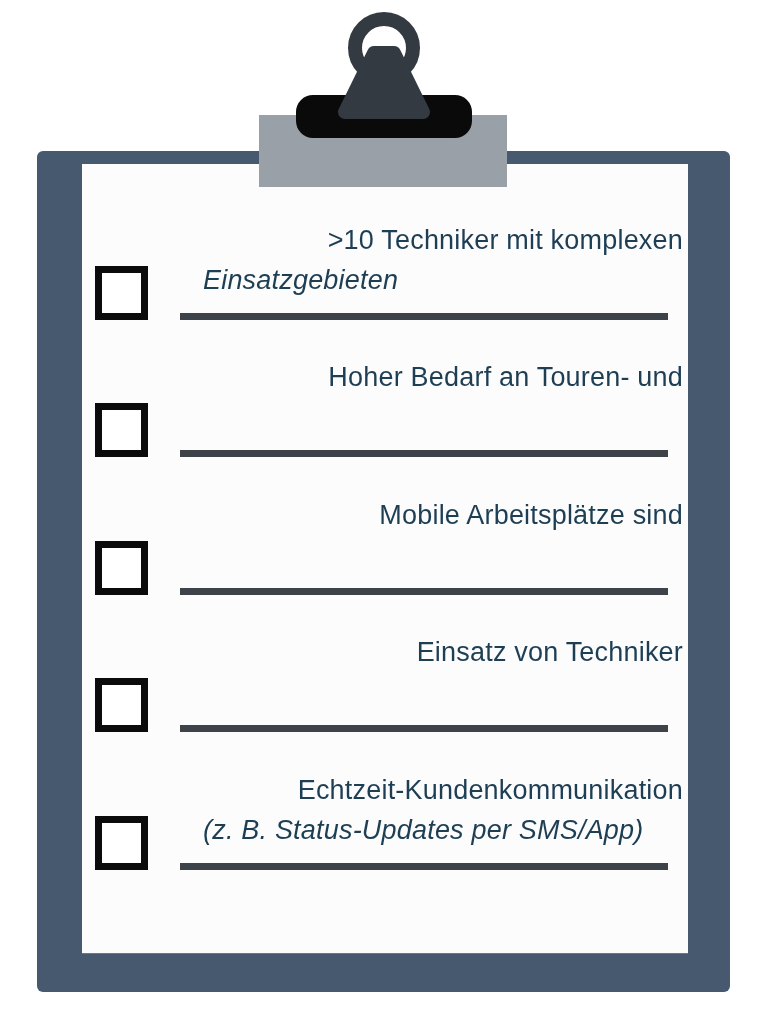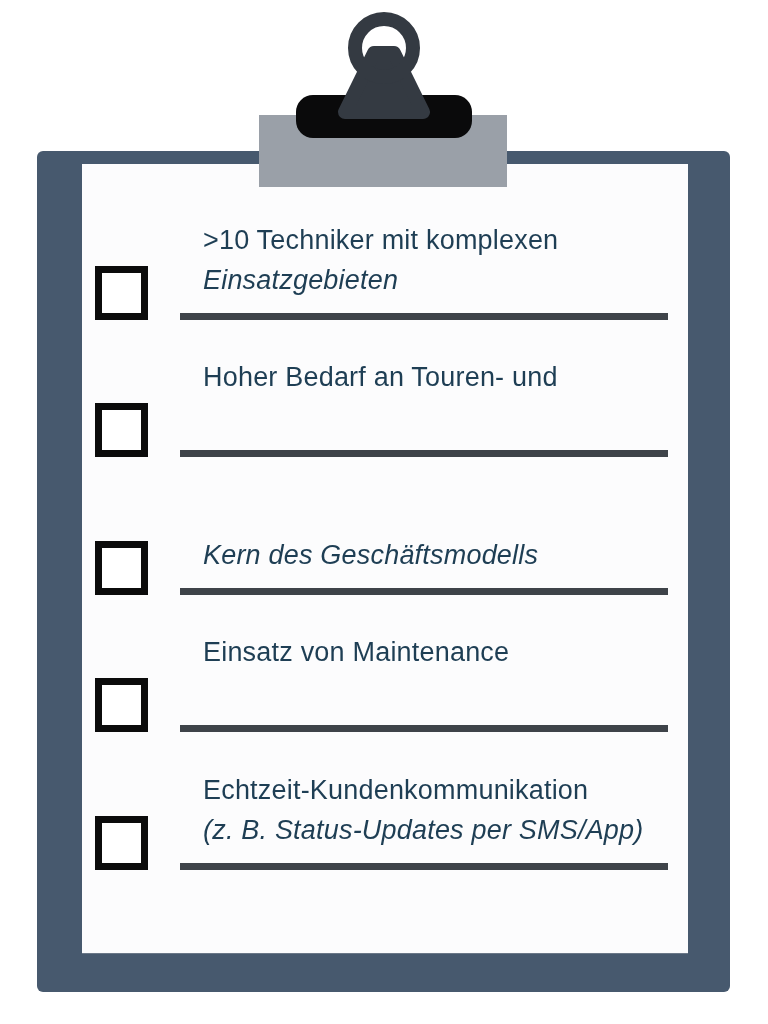--- a/index.html
+++ b/index.html
@@ -48,21 +48,21 @@
   .row .line2 {
     position: absolute;
     left: 121px;
     width: 480px;
     color: #1E3E54;
     font-size: 27px;
     letter-spacing: 0.2px;
     line-height: 40px;
     white-space: nowrap;
   }
-  .row .line1 { top: -10px; }
+  .row .line1 { top: -10px; text-align: right; }
   .row .line2 { top: 30px; font-style: italic; }
   .row .checkbox {
     position: absolute;
     left: 13px;
     top: 36px;
     width: 39px;
     height: 40px;
     background: #ffffff;
     border: 7px solid #0B0B0B;
   }
@@ -97,27 +97,27 @@
     </div>
 
     <div class="row row2">
       <div class="checkbox"></div>
       <div class="line1">Hoher Bedarf an Touren- und</div>
       <div class="divider"></div>
     </div>
 
     <div class="row row3">
       <div class="checkbox"></div>
-      <div class="line2">Kern des Geschäftsmodells</div>
+      <div class="line1">Mobile Arbeitsplätze sind</div>
       <div class="divider"></div>
     </div>
 
     <div class="row row4">
       <div class="checkbox"></div>
-      <div class="line1">Einsatz von Maintenance</div>
+      <div class="line1">Einsatz von Techniker</div>
       <div class="divider"></div>
     </div>
 
     <div class="row row5">
       <div class="checkbox"></div>
       <div class="line1">Echtzeit-Kundenkommunikation</div>
       <div class="line2">(z. B. Status-Updates per SMS/App)</div>
       <div class="divider"></div>
     </div>
 

